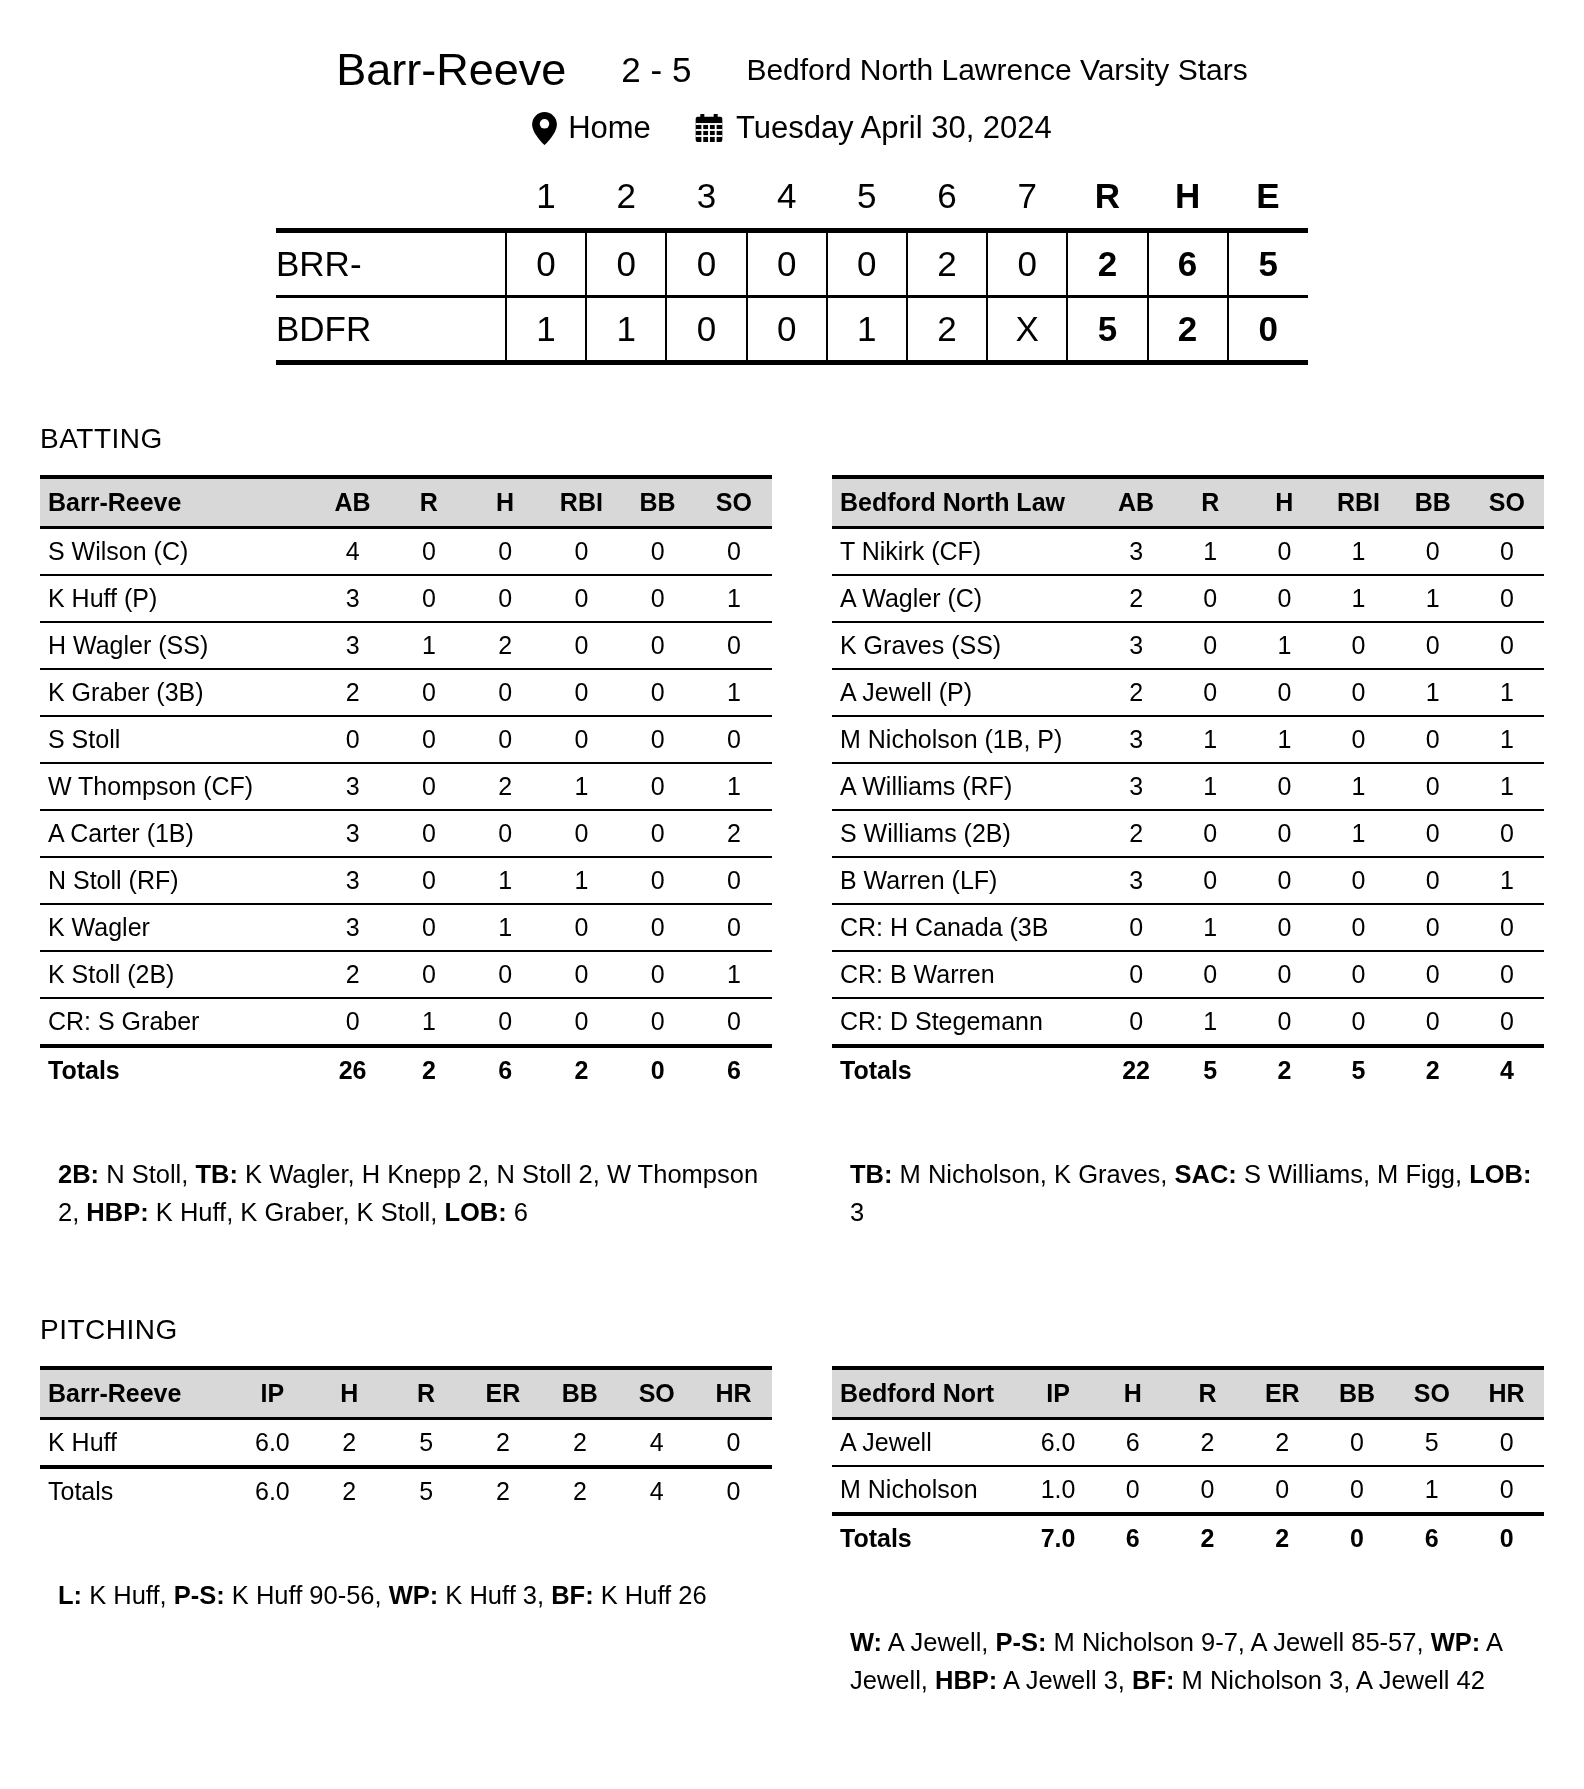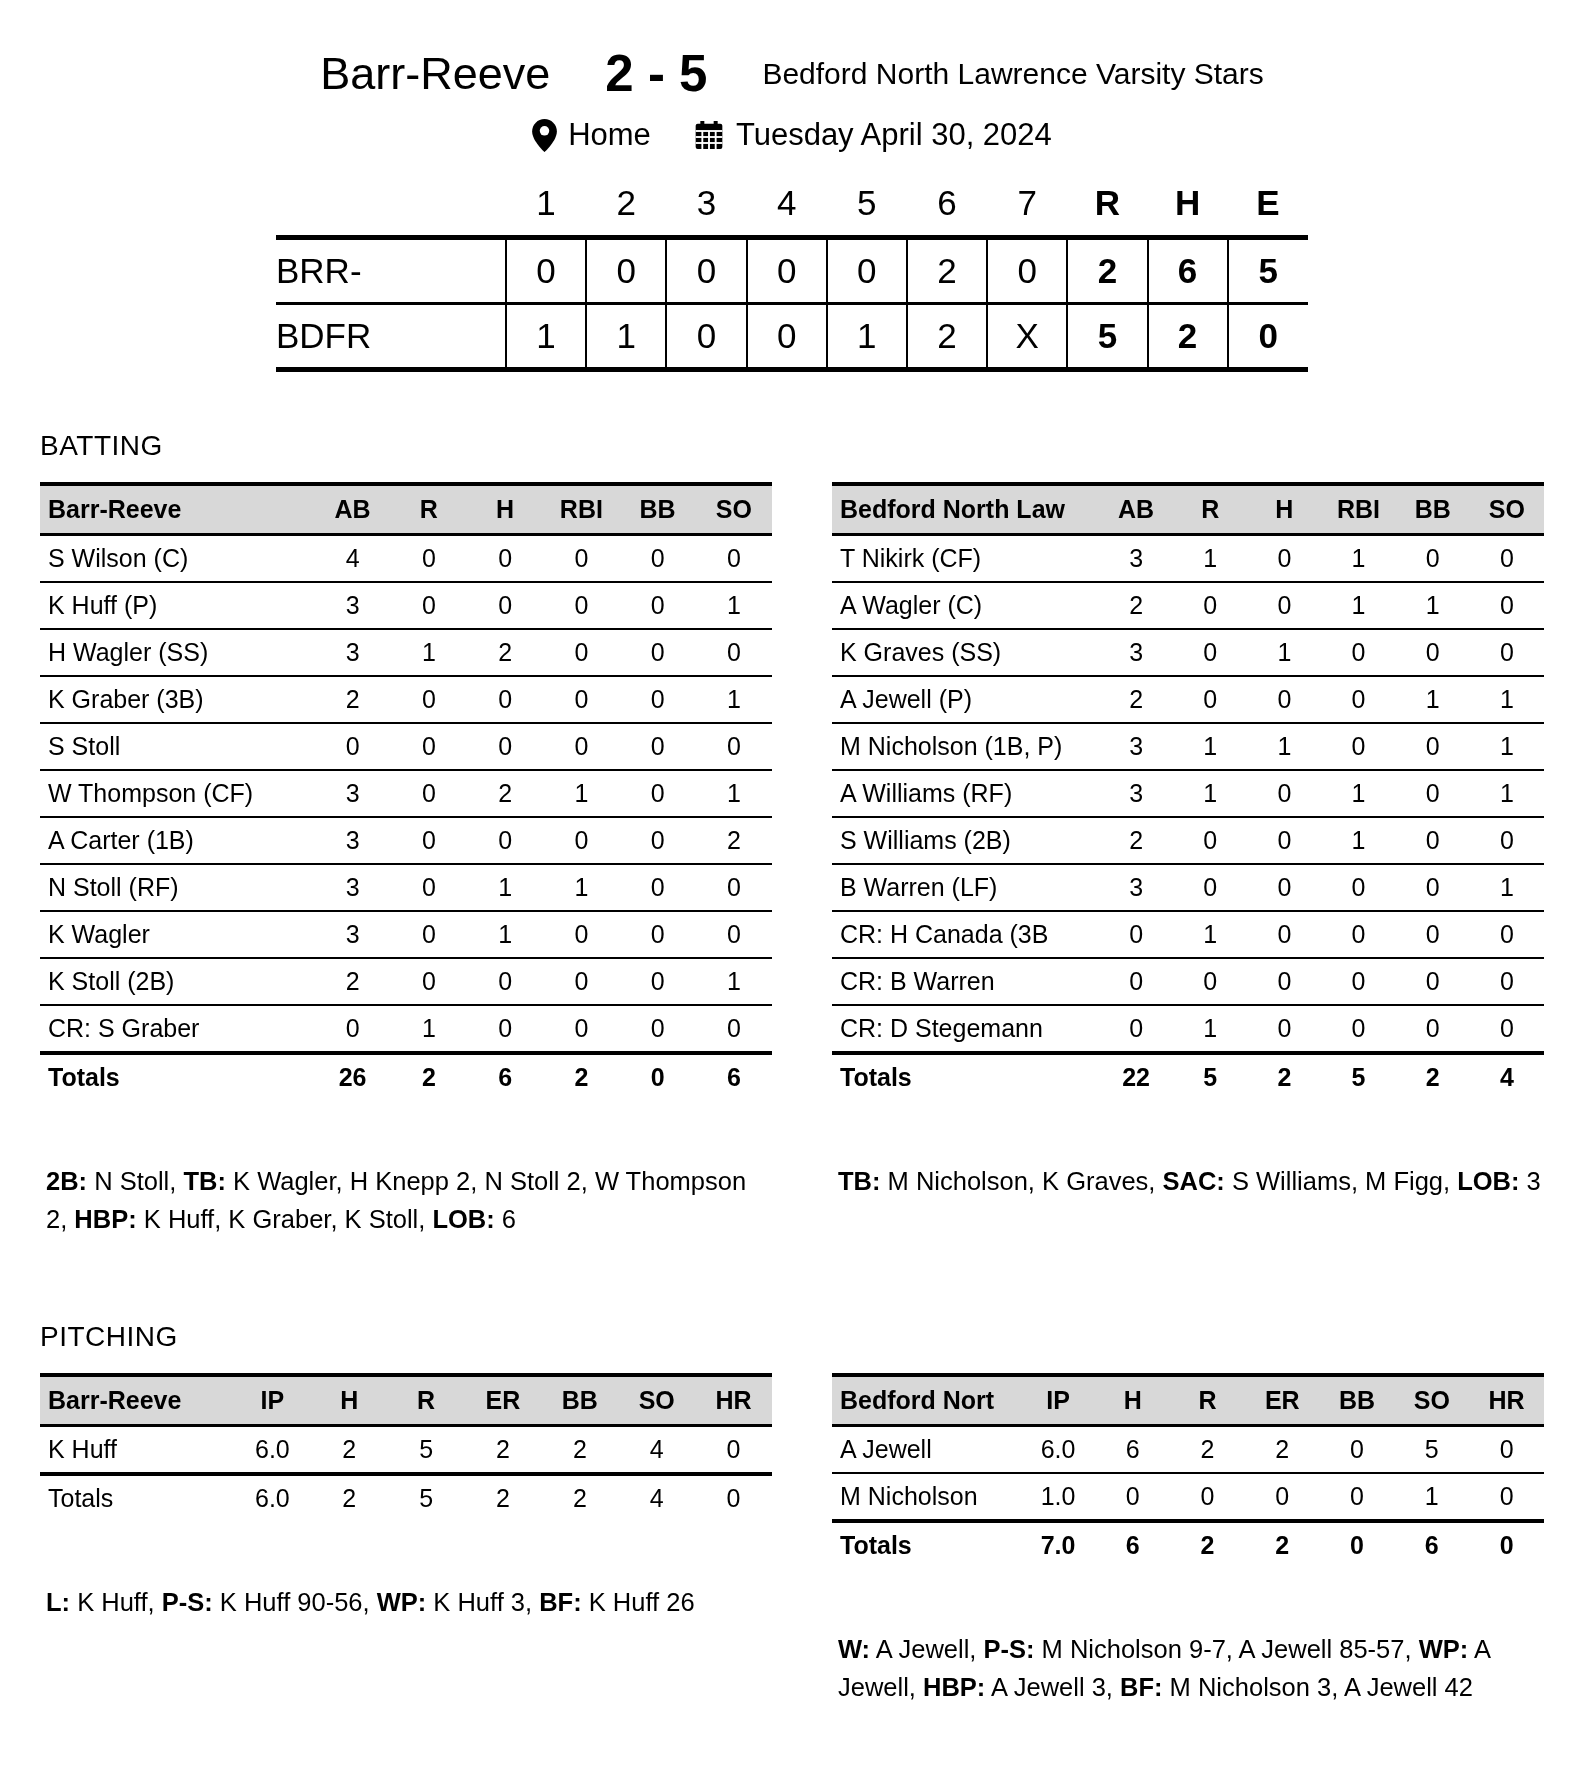--- a/index.html
+++ b/index.html
@@ -3,21 +3,21 @@
 <meta charset="utf-8">
 <style>
   * { box-sizing: border-box; }
   html, body { margin: 0; padding: 0; background: #fff; }
   body { font-family: "Liberation Sans", "DejaVu Sans", sans-serif; color: #000; }
   .page { width: 1584px; min-height: 1789px; margin: 0 auto; padding: 38px 40px 40px; background: #fff; }
 
   
   .score-header { display: flex; justify-content: center; align-items: center; column-gap: 55px; margin-top: 6px; }
   .team-away { font-size: 45px; font-weight: 400; white-space: nowrap; }
-  .game-score { font-size: 51px; font-weight: 700; white-space: nowrap; }
+  .game-score { font-size: 35px; font-weight: 400; white-space: nowrap; }
   .team-home { font-size: 30px; font-weight: 400; max-width: 565px; line-height: 1.4; text-align: left; }
 
   .meta-line { display: flex; justify-content: center; align-items: center; column-gap: 42px; margin-top: 14px; font-size: 31px; }
   .meta-item { display: inline-flex; align-items: center; column-gap: 11px; }
   .meta-item svg { display: block; }
 
   
   .linescore { table-layout: fixed; width: 1032px; margin: 26px auto 0; border-collapse: collapse; font-size: 35px; }
   .linescore td { text-align: center; }
   .ls-head td { border: none; padding: 4px 0 12px; font-weight: 400; }
@@ -41,21 +41,21 @@
   .stat-table td.st-name { text-align: left; padding-left: 8px; }
   .batting td.st-name { width: 37.5%; }
   .pitching td.st-name { width: 26.5%; }
   .st-head td { background: #d8d8d8; font-weight: 700; border-top: 4px solid #000; border-bottom: 3px solid #000; padding: 9px 0; }
   .st-head td.st-name { padding-left: 8px; }
   td.st-indent { padding-left: 26px; }
   .st-total td { border-top: 4px solid #000; border-bottom: none; font-weight: 700; }
   .st-total-normal td { font-weight: 400; }
 
   
-  .notes { font-size: 25.5px; line-height: 1.5; margin: 62px 0 0 6px; }
+  .notes { font-size: 25.5px; line-height: 1.5; margin: 62px 0 0 18px; }
   .notes b { font-weight: 700; }
 </style>
 </head>
 <body>
 
 <div class="page">
 
   <header>
     <div class="score-header">
       <div class="team-away">Barr-Reeve</div>

